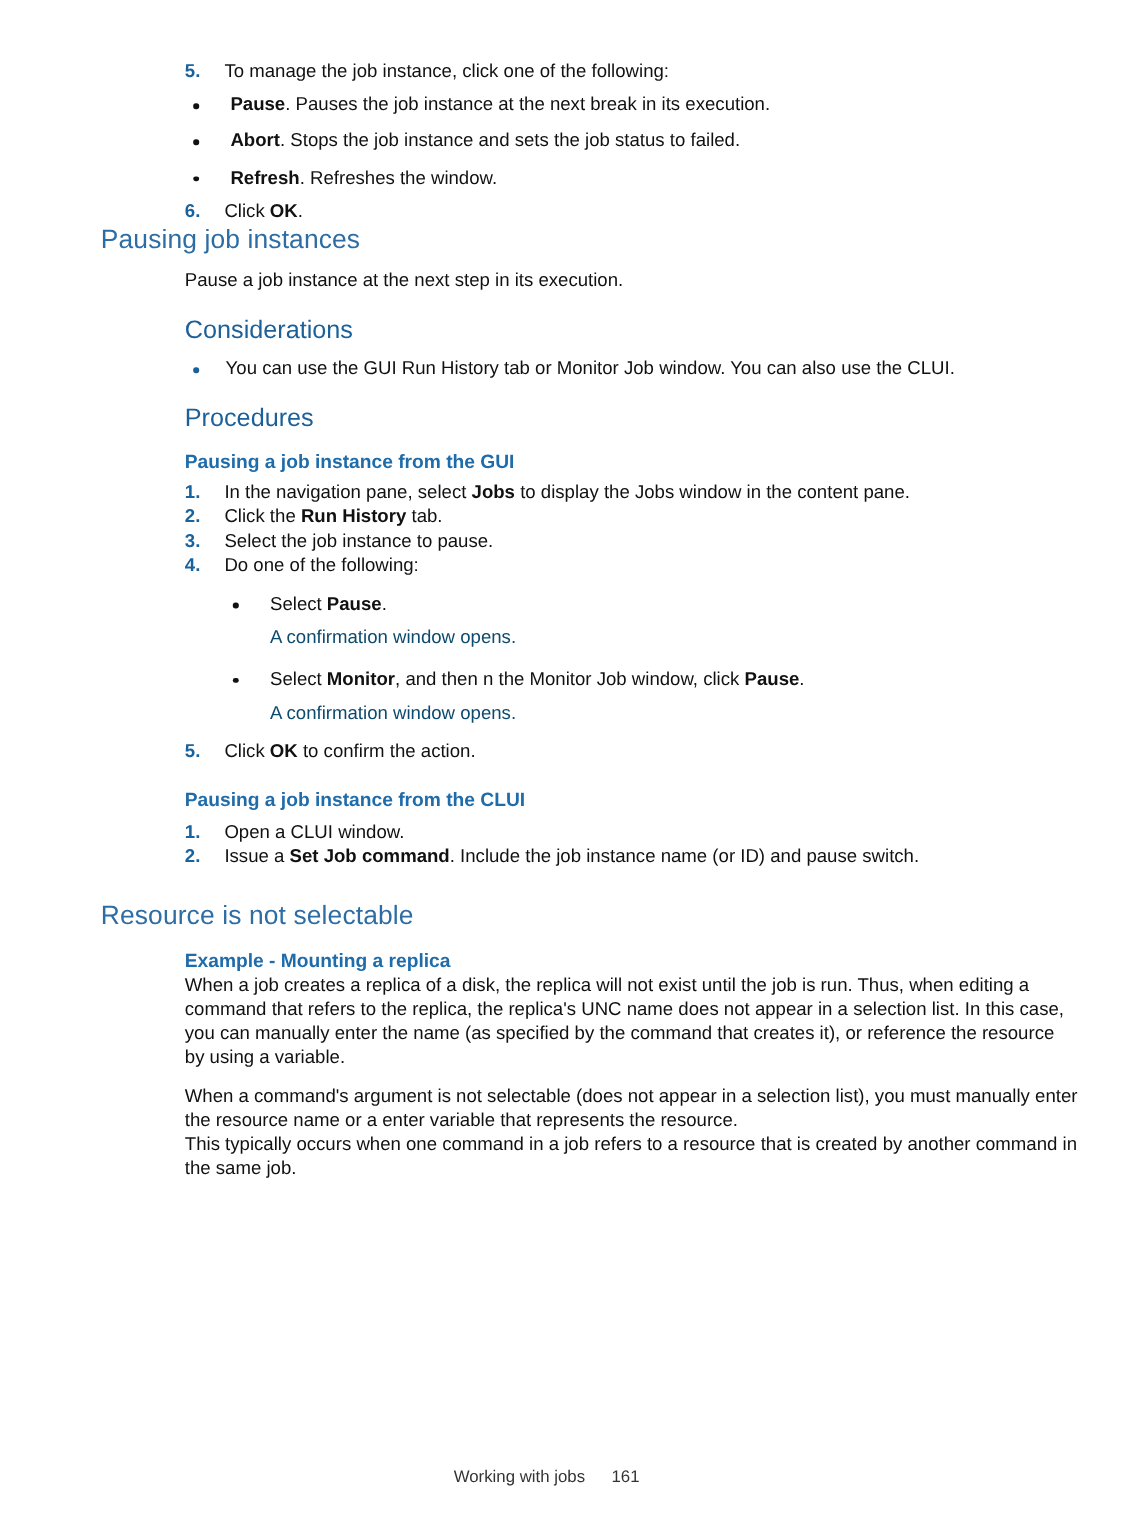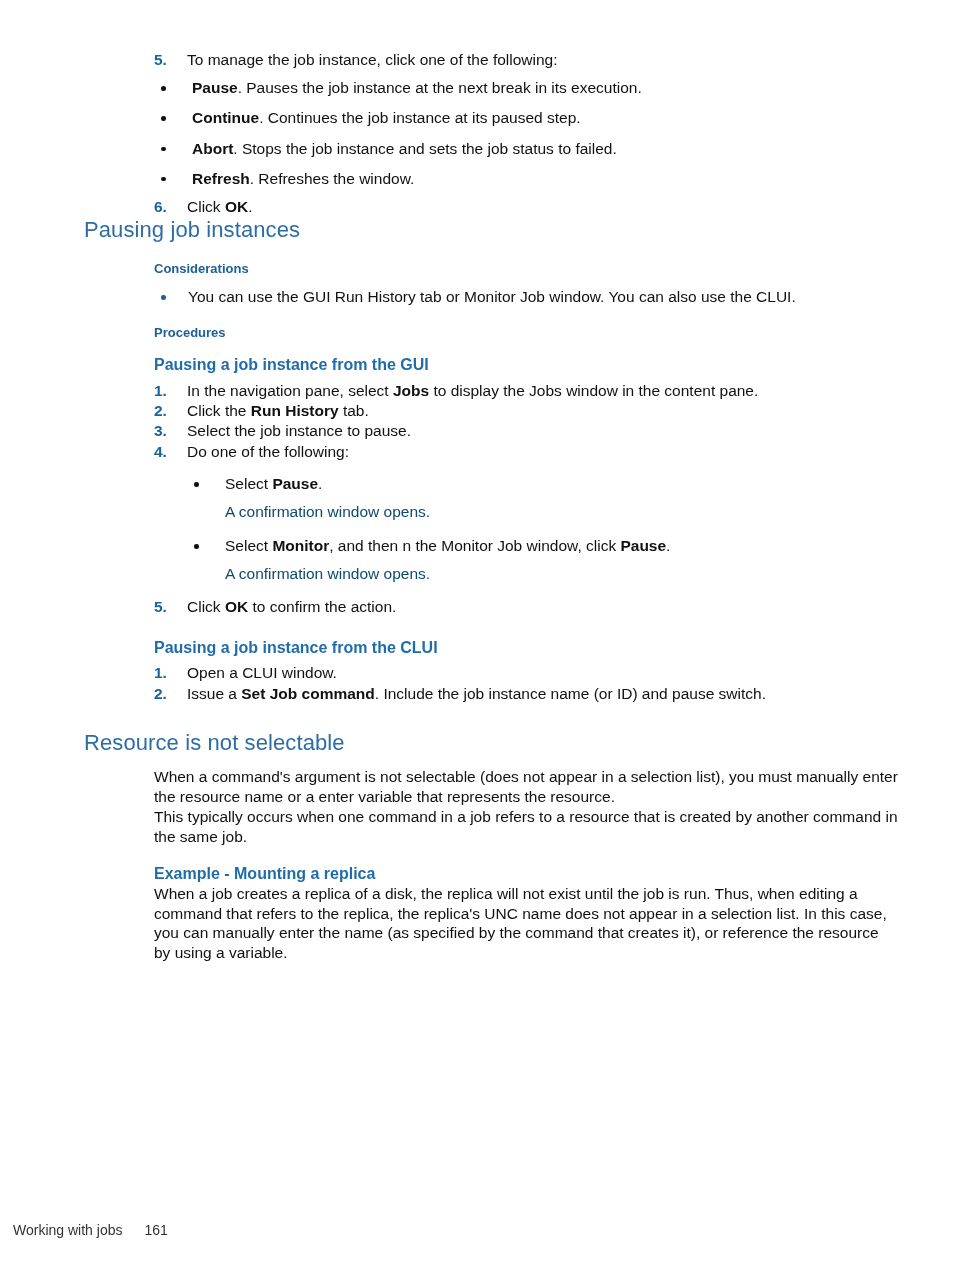--- a/index.html
+++ b/index.html
@@ -31,22 +31,22 @@
     color: #2e6da4;
     font-size: 22px;
     font-weight: 400;
     letter-spacing: .1px;
     line-height: 1.15;
     margin: 0;
   }
   .h1.sec-pausing { margin-top: 0; }
   .h3 {
     color: #1b6099;
-    font-size: 13px;
-    font-weight: 700;
+    font-size: 21px;
+    font-weight: 400;
     line-height: 1.15;
     margin: 0;
   }
   .h4 {
     color: #1f6cab;
     font-size: 16px;
     font-weight: 700;
     line-height: 1.15;
     margin: 0;
   }
@@ -126,21 +126,21 @@
   .mt20 { margin-top: 20px; }
   .mt22 { margin-top: 22px; }
   .mt26 { margin-top: 26px; }
 
   
   .footer {
     position: absolute;
     left: 13px;
     right: 56px;
     top: 1222px;
-    text-align: left;
+    text-align: center;
     font-size: 14px;
     color: #333333;
   }
   .footer .fnum {
     display: inline-block;
     margin-left: 22px;
     color: #333333;
   }
 </style>
 </head>
@@ -156,41 +156,40 @@
       </li>
     </ol>
 
     <ul class="blist mt8" style="margin-left:70px;">
       <li class="mt4">
         <span class="dot"></span>
         <b>Pause</b><span>. Pauses the job instance at the next break in its execution.</span>
       </li>
       <li class="mt10">
         <span class="dot"></span>
-        <b>Continue</b><span>. Continues the job instance at its paused step.</span>
-      </li>
-      <li class="mt10">
-        <span class="dot"></span>
         <b>Abort</b><span>. Stops the job instance and sets the job status to failed.</span>
       </li>
       <li class="mt10">
         <span class="dot"></span>
         <b>Refresh</b><span>. Refreshes the window.</span>
       </li>
     </ul>
 
     <ol class="olist mt8" style="margin-left:70px;">
       <li>
         <span class="num">6.</span>
         <span class="txt"><span>Click </span><b>OK</b><span>.</span></span>
       </li>
     </ol>
 
     <h1 class="h1 sec-pausing mt26">Pausing job instances</h1>
 
+    <div class="indent mt12">
+      <p class="body">Pause a job instance at the next step in its execution.</p>
+    </div>
 
     <div class="indent mt20">
       <h3 class="h3">Considerations</h3>
       <ul class="blist blue mt10">
         <li>
           <span class="dot"></span>
           <span>You can use the GUI Run History tab or Monitor Job window. You can also use the CLUI.</span>
         </li>
       </ul>
     </div>
@@ -251,28 +250,28 @@
         </li>
         <li class="mt4">
           <span class="num">2.</span>
           <span class="txt"><span>Issue a </span><b>Set Job command</b><span>. Include the job instance name (or ID) and pause switch.</span></span>
         </li>
       </ol>
     </div>
 
     <h1 class="h1 mt26">Resource is not selectable</h1>
 
+    <div class="indent mt18">
+      <h4 class="h4">Example - Mounting a replica</h4>
+      <p class="body mt6">When a job creates a replica of a disk, the replica will not exist until the job is run. Thus, when editing a command that refers to the replica, the replica's UNC name does not appear in a selection list. In this case, you can manually enter the name (as specified by the command that creates it), or reference the resource by using a variable.</p>
+    </div>
+
     <div class="indent mt12">
       <p class="body">When a command's argument is not selectable (does not appear in a selection list), you must manually enter the resource name or a enter variable that represents the resource.</p>
       <p class="body mt8">This typically occurs when one command in a job refers to a resource that is created by another command in the same job.</p>
-    </div>
-
-    <div class="indent mt18">
-      <h4 class="h4">Example - Mounting a replica</h4>
-      <p class="body mt6">When a job creates a replica of a disk, the replica will not exist until the job is run. Thus, when editing a command that refers to the replica, the replica's UNC name does not appear in a selection list. In this case, you can manually enter the name (as specified by the command that creates it), or reference the resource by using a variable.</p>
     </div>
 
     <div class="indent mt18">
     </div>
 
   </div>
 
   <div class="footer">
     <span>Working with jobs</span><span class="fnum">161</span>
   </div>

